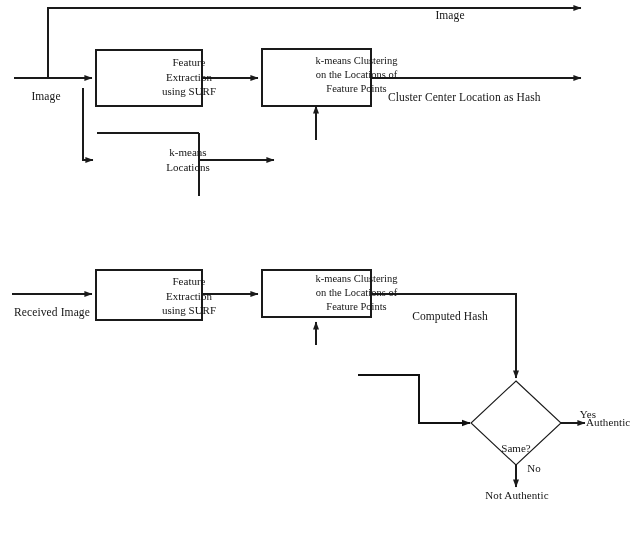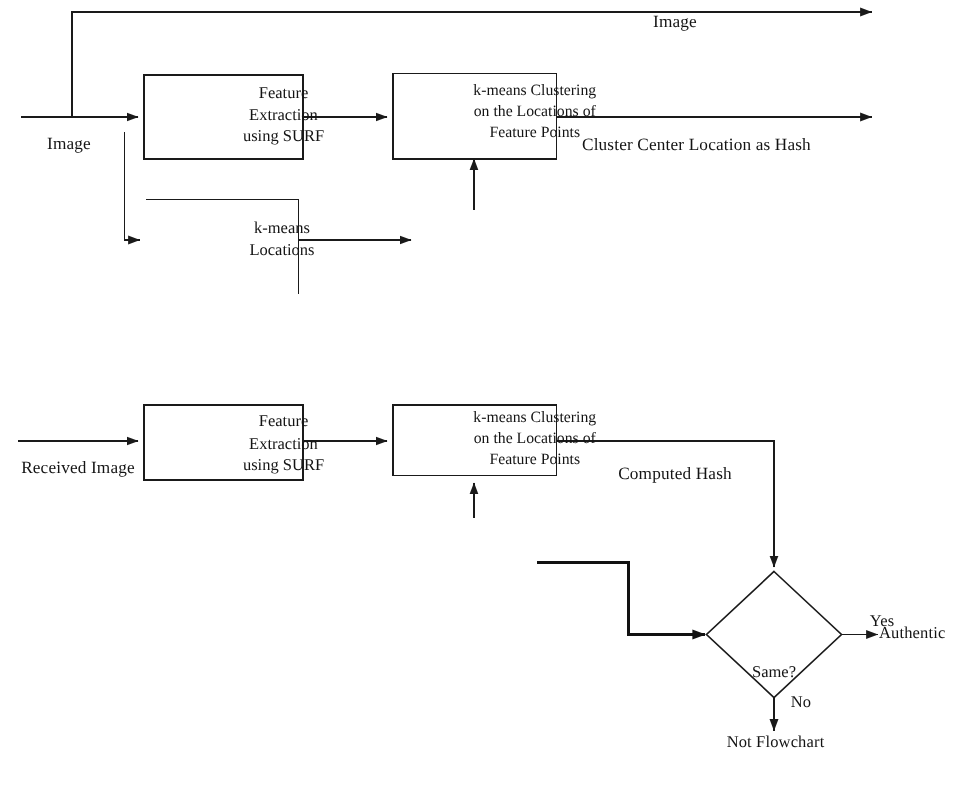--- a/index.html
+++ b/index.html
@@ -175,16 +175,16 @@
   <div class="lbl edge-label" style="left:385px; top:310px; width:130px;">Computed Hash</div>
 
   <div class="diamond-text" style="left:481px; top:442px; width:70px;">Same?</div>
 
   <div class="lbl small-label" style="left:573px; top:408px; width:30px;">Yes</div>
 
   <div class="lbl small-label" style="left:522px; top:462px; width:24px; text-align:center;">No</div>
 
   <div class="lbl small-label" style="left:586px; top:416px; width:70px; text-align:left;">Authentic</div>
 
-  <div class="lbl small-label" style="left:473px; top:489px; width:88px;">Not Flowchart</div>
+  <div class="lbl small-label" style="left:473px; top:489px; width:88px;">Not Authentic</div>
 
 
 </div>
 
 </body></html>

